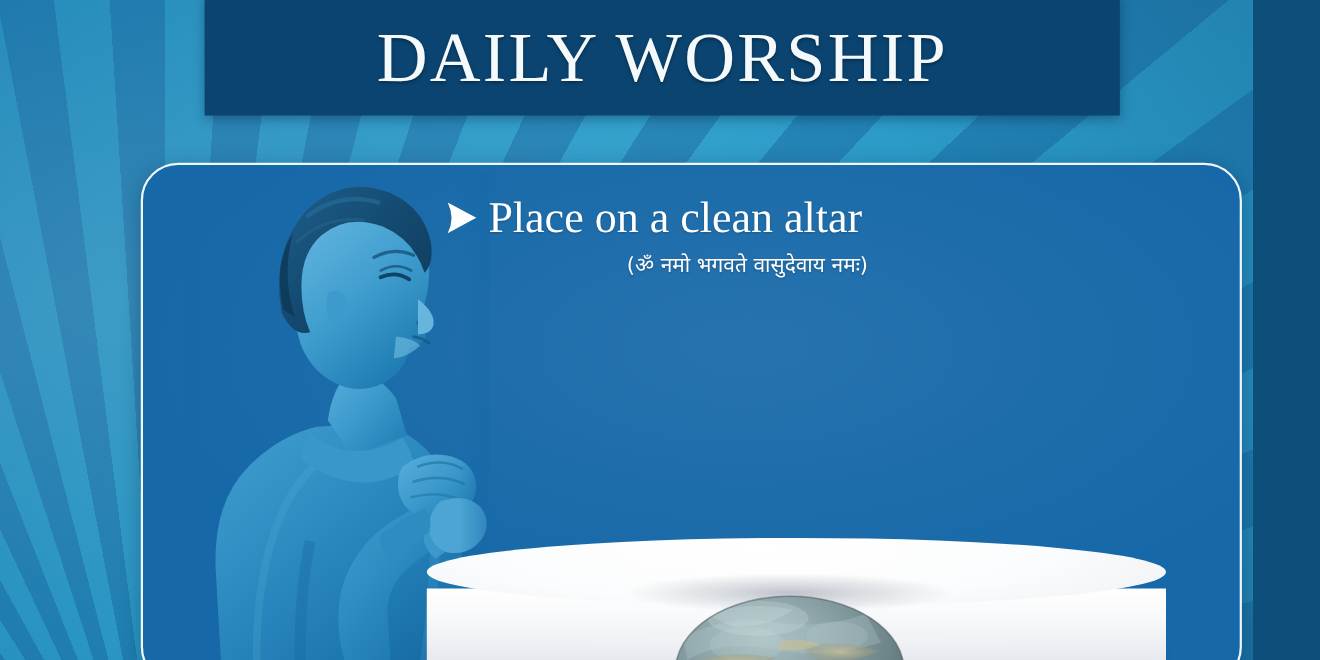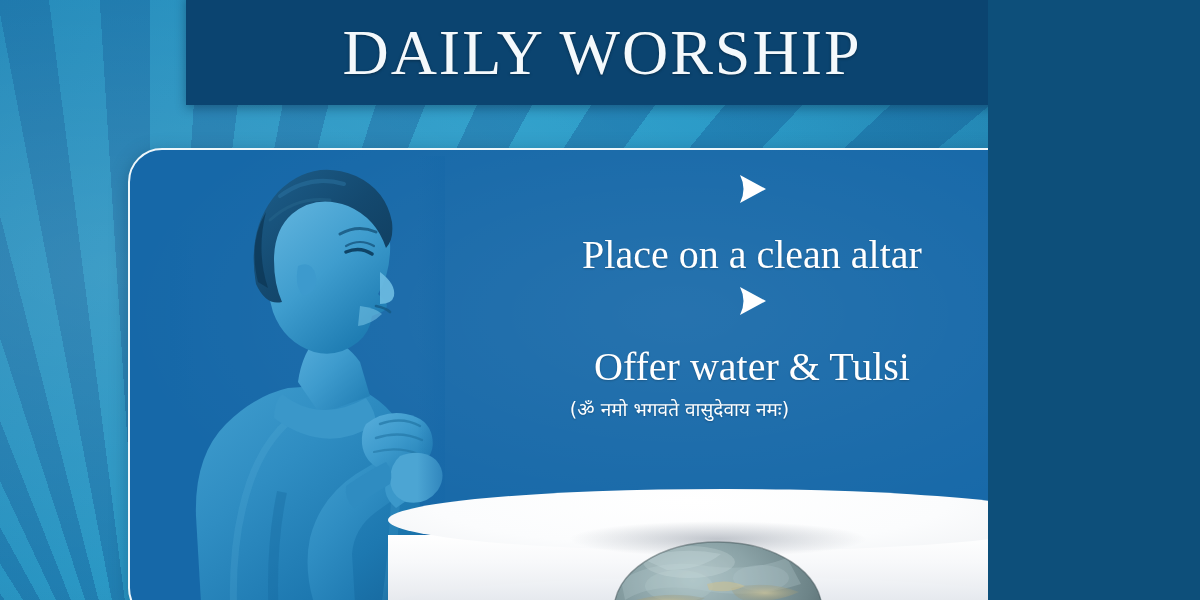--- a/index.html
+++ b/index.html
@@ -2,21 +2,21 @@
 <html><head>
 <meta charset="utf-8">
 <style>
   html, body {
     margin: 0;
     padding: 0;
     background: #0d4f7a;
   }
   #stage {
     position: relative;
-    width: 988px;
+    width: 1139px;
     height: 600px;
     overflow: hidden;
     font-family: "Liberation Serif", "DejaVu Serif", serif;
     background: #1f86b9;
   }
 
   
   .bg-base {
     position: absolute;
     inset: 0;
@@ -103,23 +103,22 @@
   
   .list {
     position: absolute;
     left: 272px;
     top: 22px;
     width: 700px;
   }
   .li {
     display: flex;
     align-items: center;
-    gap: 23px;
+    gap: 8px;
     margin-bottom: 2px;
-    flex-direction: column;
   }
   .arrow {
     flex: 0 0 auto;
     width: 34px;
     height: 34px;
     display: block;
   }
   .li-text {
     color: #ffffff;
     font-size: 40px;
@@ -303,26 +302,20 @@
 
     <div class="list">
 
       <div class="li">
         <svg class="arrow" viewBox="0 0 34 34" aria-hidden="true">
           <path d="M5 3 L31 17 L5 31 Q12 17 5 3 Z" fill="#ffffff"></path>
         </svg>
         <span class="li-text" data-bind="instructions.items.0.label">Place on a clean altar</span>
       </div>
 
-      <div class="li">
-        <svg class="arrow" viewBox="0 0 34 34" aria-hidden="true">
-          <path d="M5 3 L31 17 L5 31 Q12 17 5 3 Z" fill="#ffffff"></path>
-        </svg>
-        <span class="li-text" data-bind="instructions.items.1.label">Offer water &amp; Tulsi</span>
-      </div>
 
       <div class="mantra" data-bind="instructions.mantra">(ॐ नमो भगवते वासुदेवाय नमः)</div>
 
     </div>
 
     <div class="pedestal">
       <div class="ped-gold"></div>
       <div class="ped-body"></div>
       <div class="ped-top"></div>
       <div class="ped-shadow"></div>

